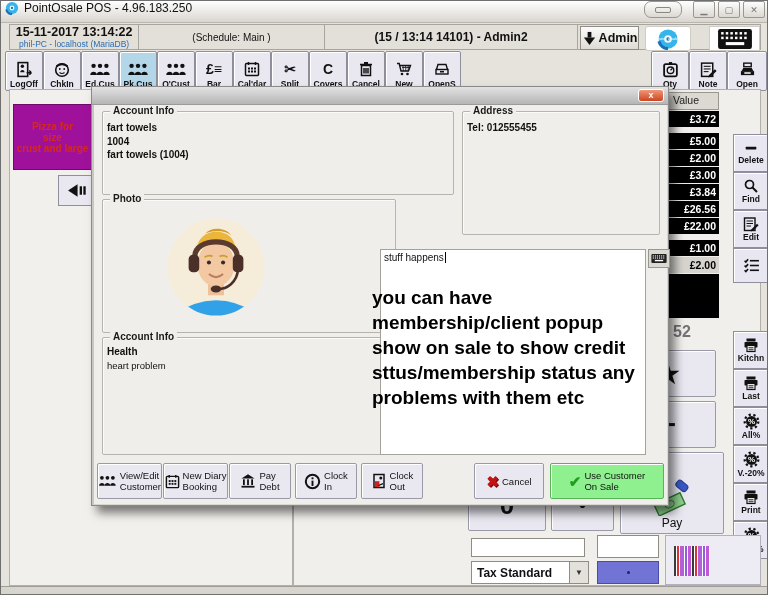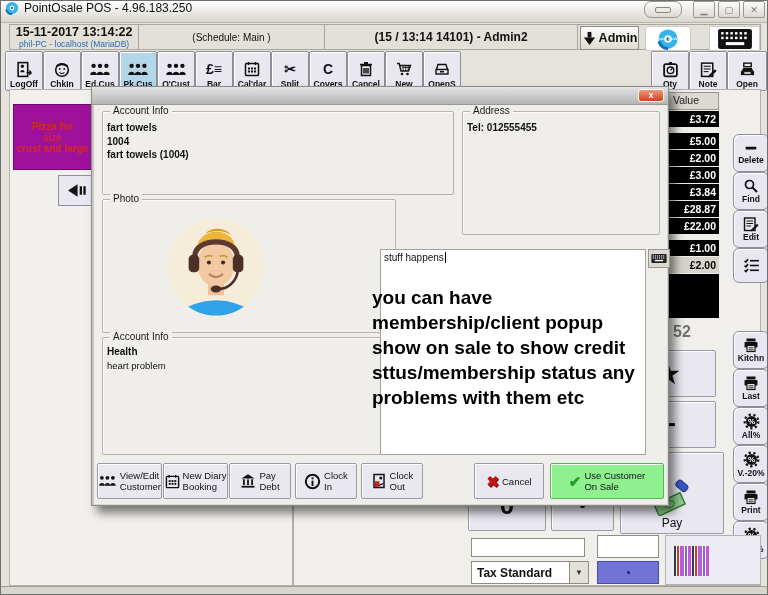--- a/index.html
+++ b/index.html
@@ -35,21 +35,21 @@
            display:flex;align-items:center;justify-content:center;}
   
   .toolbtn{position:absolute;top:50px;width:36px;height:37px;background:#e9e8f1;border:1px solid #8f8e9d;border-radius:2px;
            box-shadow:inset 1px 1px 0 #fff;display:flex;flex-direction:column;align-items:center;justify-content:flex-end;
            padding-bottom:1px;}
   .toolbtn .tlabel{font-size:8.5px;font-weight:bold;line-height:10px;}
   .toolbtn .ticon{height:20px;display:flex;align-items:center;justify-content:center;}
   .toolbtn.hl{background:#b3d6e8;}
   .glyphicon{font-size:14px;font-weight:bold;line-height:18px;}
   
-  .sidebtn{position:absolute;left:732px;width:34px;background:#e7e6f1;border:1px solid #8f8e9d;border-radius:6px;
+  .sidebtn{position:absolute;left:732px;width:34px;background:#e7e6f1;border:1px solid #8f8e9d;border-radius:0;
            box-shadow:inset 1px 1px 0 #fff;display:flex;flex-direction:column;align-items:center;justify-content:center;}
   .sidebtn .slabel{font-size:8.5px;font-weight:bold;line-height:10px;}
   
   #left-panel{left:8px;top:88px;width:284px;height:497px;background:#f2f0ec;border:1px solid #b3b0a9;}
   #center-panel{left:292px;top:88px;width:468px;height:497px;background:#f1efeb;border:1px solid #b3b0a9;}
   #bottom-frame{left:0;top:585px;width:768px;height:10px;background:#d8d5ce;border-top:1px solid #a09d96;}
   
   #pizza-btn{left:12px;top:103px;width:79px;height:66px;background:#a0119b;border:1px solid #6e0b6a;
              color:#d42a1e;font-size:10px;font-weight:bold;text-align:center;display:flex;align-items:center;justify-content:center;}
   #back-btn{left:57px;top:174px;width:37px;height:31px;background:#e9e8f1;border:1px solid #8f8e9d;
@@ -87,21 +87,21 @@
   #barcode{left:8px;top:10px;width:36px;height:30px;
      background:repeating-linear-gradient(90deg,#3a3a3a 0 2px,#fff 2px 3px,#d4372f 3px 5px,#fff 5px 6px,#b35fd8 6px 10px,#fff 10px 11px,#8e5fd8 11px 13px,#fff 13px 14px,#c257d8 14px 17px,#fff 17px 18px);}
   
   #dialog{left:90px;top:85px;width:578px;height:420px;background:#f0eeea;border:1px solid #8a8a8a;
           box-shadow:2px 0 0 #c9c7c2 inset,0 0 0 1px #d8d6d1 inset,6px 7px 9px rgba(0,0,0,.5);z-index:10;}
   #dlg-titlebar{left:0;top:0;width:100%;height:18px;background:linear-gradient(#e2e2e2,#b5b5b5);border-bottom:1px solid #9a9a9a;}
   #dlg-close{right:4px;top:2px;width:26px;height:13px;background:linear-gradient(#ef9877,#cc4423);
              border:1px solid #fff;border-radius:3px;color:#fff;font-size:9px;font-weight:bold;
              display:flex;align-items:center;justify-content:center;line-height:1;}
   .gb{position:absolute;border:1px solid #b7b4ae;border-radius:2px;box-shadow:inset 1px 1px 0 #fcfbf9;}
-  .gb-title{position:absolute;top:-7px;left:7px;background:#f0eeea;padding:0 3px;font-size:10px;font-weight:normal;color:#1a1a1a;}
+  .gb-title{position:absolute;top:-7px;left:7px;background:#f0eeea;padding:0 3px;font-size:10px;font-weight:bold;color:#1a1a1a;}
   .gb-lines{padding:9px 0 0 4px;font-size:10px;font-weight:bold;line-height:13.5px;}
   #memo{left:288px;top:162px;width:266px;height:206px;background:#fff;border:1px solid #a5a29b;font-size:10px;padding:2px 3px;}
   #memo .caret{border-right:1px solid #000;padding-right:1px;}
   #memo-kbd{left:556px;top:162px;width:22px;height:19px;background:#dcd9d2;border:1px solid #9a978f;
             display:flex;align-items:center;justify-content:center;}
   #annotation{left:280px;top:198px;width:310px;font-size:19px;font-weight:800;line-height:25px;color:#000;z-index:5;}
   .dlgbtn{position:absolute;top:376px;height:34px;background:#e9e8f1;border:1px solid #9a99a8;border-radius:2px;
           box-shadow:inset 1px 1px 0 #fff;display:flex;align-items:center;justify-content:center;gap:3px;
           font-size:9.5px;line-height:11px;}
   .dlgbtn .dlabel{text-align:left;}
@@ -456,21 +456,21 @@
       </svg>
   </div>
 
   <div id="value-col" class="abs">
     <div id="value-header">Value</div>
     <div class="vrow">£3.72</div>
     <div class="vrow gap">£5.00</div>
     <div class="vrow">£2.00</div>
     <div class="vrow">£3.00</div>
     <div class="vrow">£3.84</div>
-    <div class="vrow">£28.87</div>
+    <div class="vrow">£26.56</div>
     <div class="vrow">£22.00</div>
     <div class="vrow gap">£1.00</div>
     <div class="vrow sel">£2.00</div>
     <div id="vfiller"></div>
   </div>
   <div id="total-frag" class="abs">52</div>
 
   <div class="sidebtn" style="top:133px;height:36px">
     <svg width="16" height="14">
         <use href="#i-minusbar"></use>

